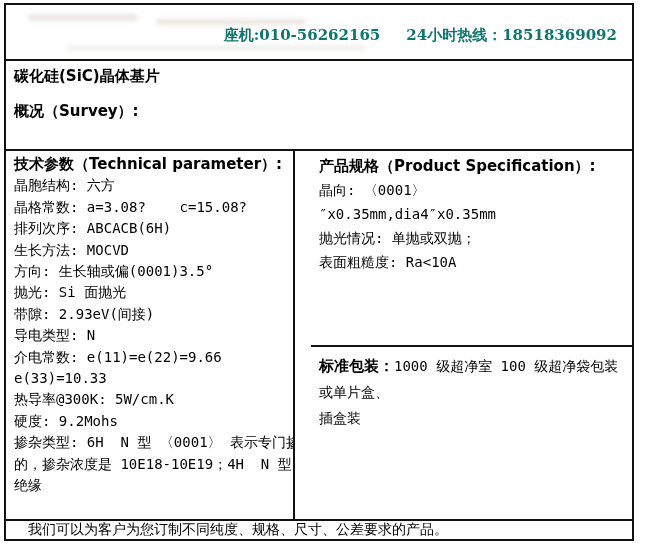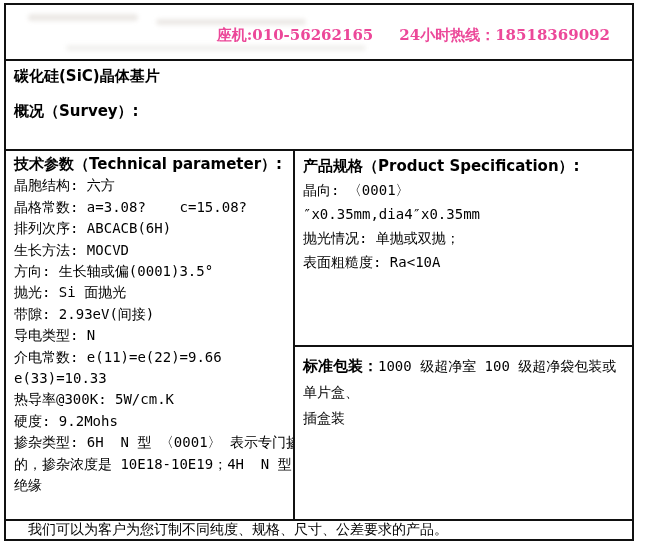--- a/index.html
+++ b/index.html
@@ -19,23 +19,23 @@
     display:flex;flex-direction:column;
     background:#fff;
   }
   
   .contact-row{
     height:54px;border-bottom:2px solid #111;
     position:relative;
     display:flex;align-items:center;justify-content:flex-end;
   }
   .contact-text{
-    padding-right:22px;padding-top:6px;
+    padding-right:15px;padding-top:6px;
     font-family:"DejaVu Serif","Liberation Serif",serif;
-    font-weight:bold;font-size:15px;color:#ec4899;
+    font-weight:bold;font-size:15px;color:#0f766e;
     white-space:pre;
   }
   .contact-text span{margin-left:26px;}
   .smudge{position:absolute;background:rgba(185,175,165,.28);filter:blur(2px);border-radius:4px;}
   .s1{left:22px;top:9px;width:110px;height:7px;}
   .s2{left:150px;top:14px;width:150px;height:6px;}
   .s3{left:60px;top:40px;width:300px;height:6px;background:rgba(185,175,165,.18);}
   
   .title-row{
     height:82px;border-bottom:2px solid #111;
@@ -43,21 +43,21 @@
   }
   .product-title{font-weight:bold;font-size:15px;line-height:25px;}
   .survey-label{font-weight:bold;font-size:15px;line-height:25px;margin-top:10px;}
   
   .main-row{height:368px;border-bottom:2px solid #111;display:flex;}
   .col-tech{
     width:279px;border-right:2px solid #111;
     padding:3px 0 0 8px;box-sizing:content-box;
     overflow:hidden;
   }
-  .col-right{flex:1;display:flex;flex-direction:column;}
+  .col-right{flex:1;display:flex;flex-direction:column;padding-left:16px;}
   .spec-cell{height:191px;border-bottom:2px solid #111;padding:3px 0 0 8px;overflow:hidden;}
   .pack-cell{flex:1;padding:6px 8px 0 8px;overflow:hidden;}
   .cell-heading{
     font-weight:bold;font-size:15px;white-space:pre;
   }
   .col-tech .cell-heading{line-height:21.4px;}
   .spec-cell .cell-heading{line-height:24px;}
   .line{
     font-size:14px;white-space:pre;
     font-family:"DejaVu Sans Mono","DejaVu Sans","Liberation Sans",monospace;

